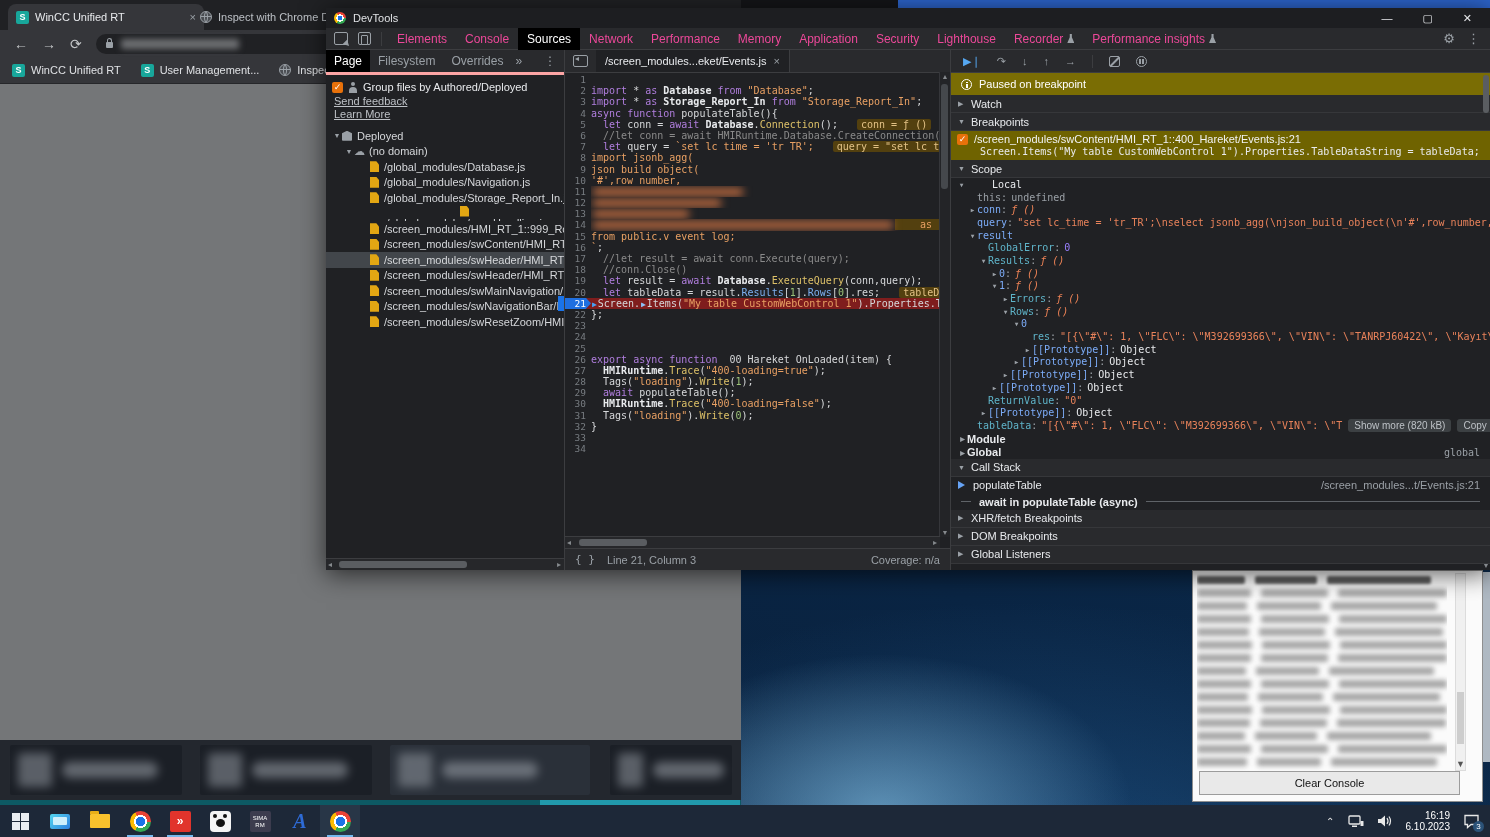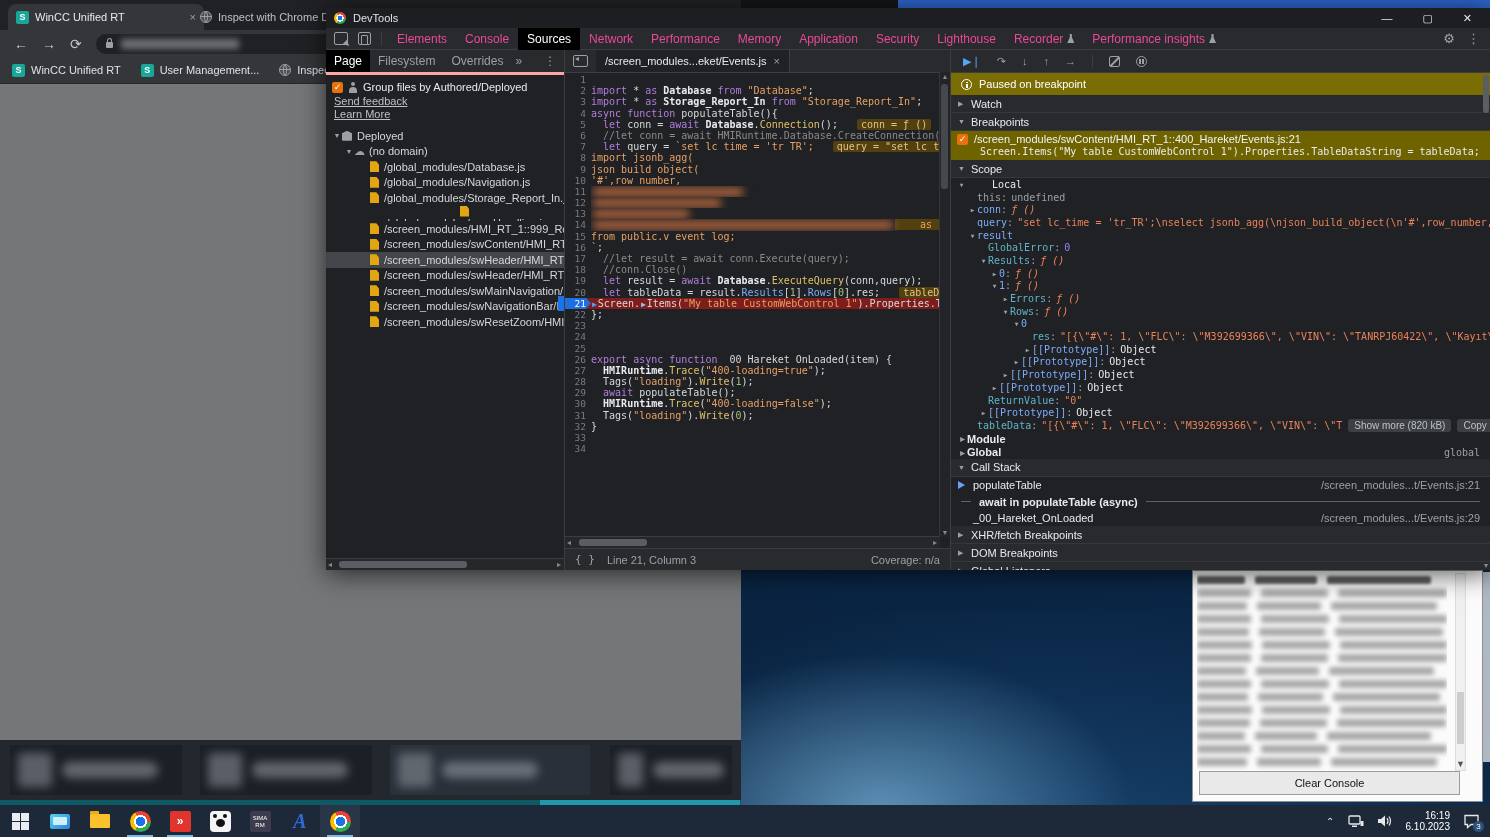--- a/index.html
+++ b/index.html
@@ -707,24 +707,20 @@
           <span class="sec-arrow">▼</span>
           <span>Call Stack</span>
         </div>
         <div id="call-stack">
             <div class="cs-row">
               <span class="cs-mark"></span>
               <span>populateTable</span>
               <span class="loc">/screen_modules...t/Events.js:21</span>
             </div>
             <div class="cs-async">await in populateTable (async)</div>
-            <div class="cs-row">
-              <span>_00_Hareket_OnLoaded</span>
-              <span class="loc">/screen_modules...t/Events.js:29</span>
-            </div>
           </div>
         <div id="bottom-sections">
             <div class="sec-row">
               <span class="sec-arrow">▶</span>
               <span>XHR/fetch Breakpoints</span>
             </div>
             <div class="sec-row">
               <span class="sec-arrow">▶</span>
               <span>DOM Breakpoints</span>
             </div>

